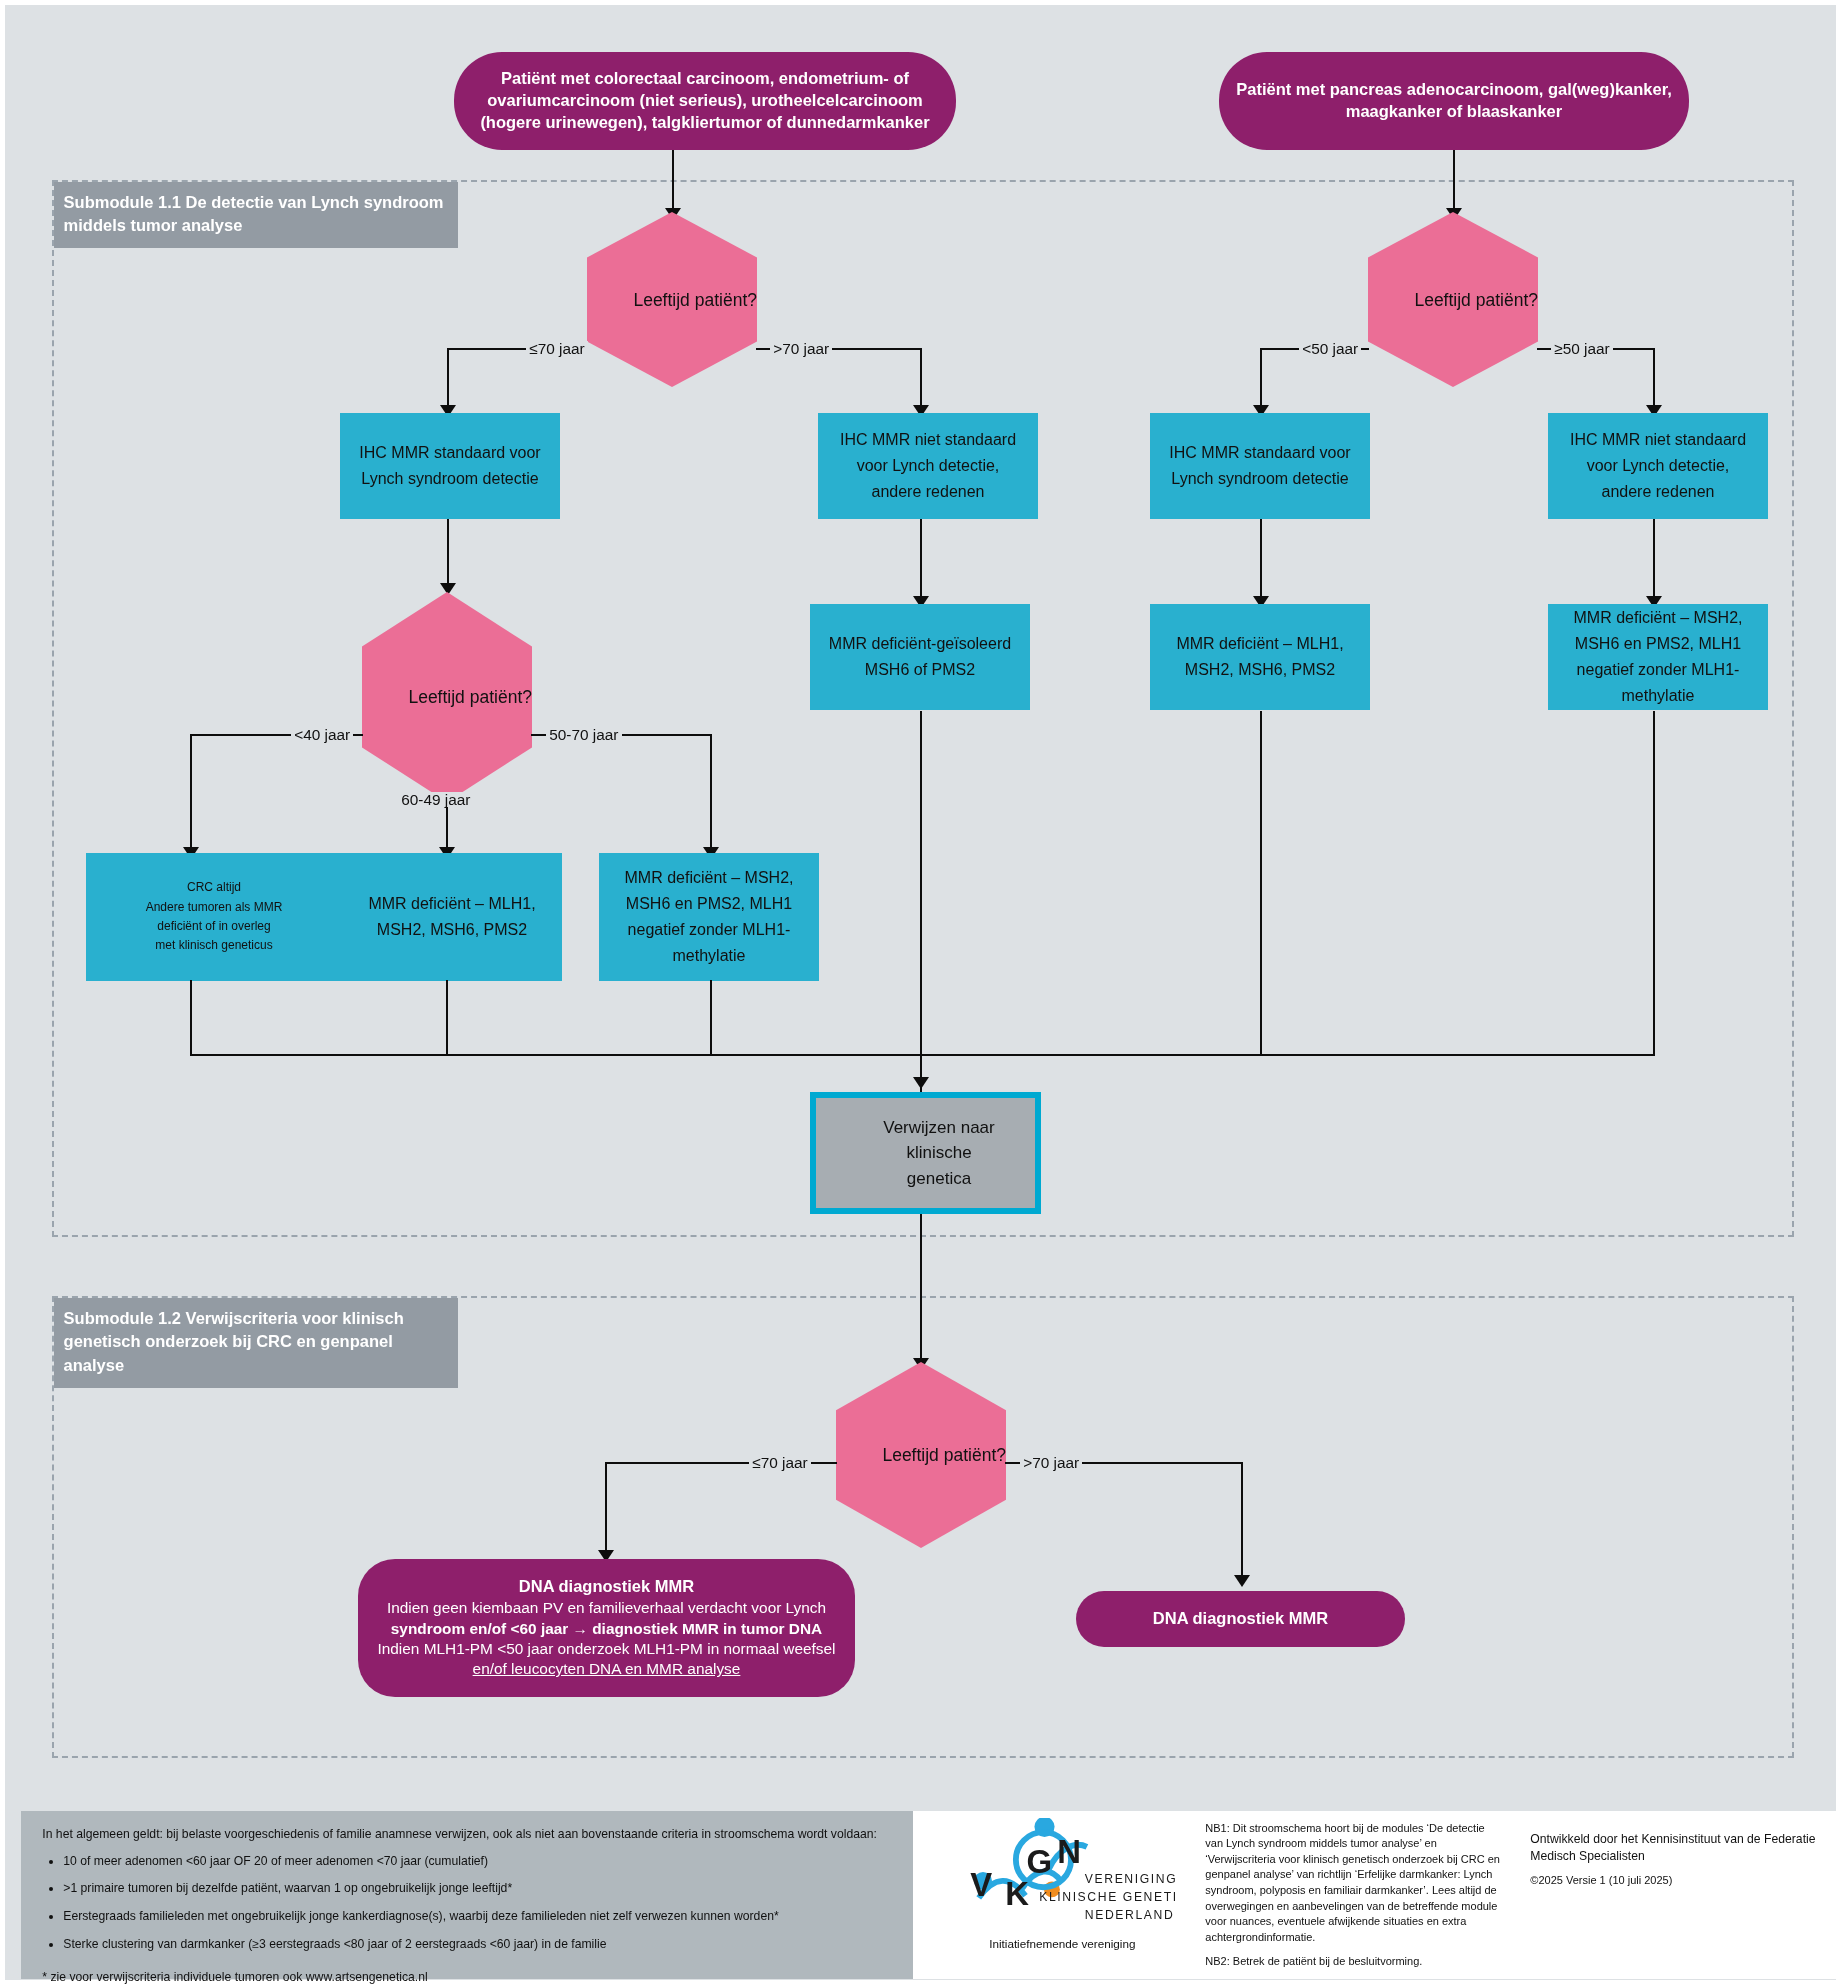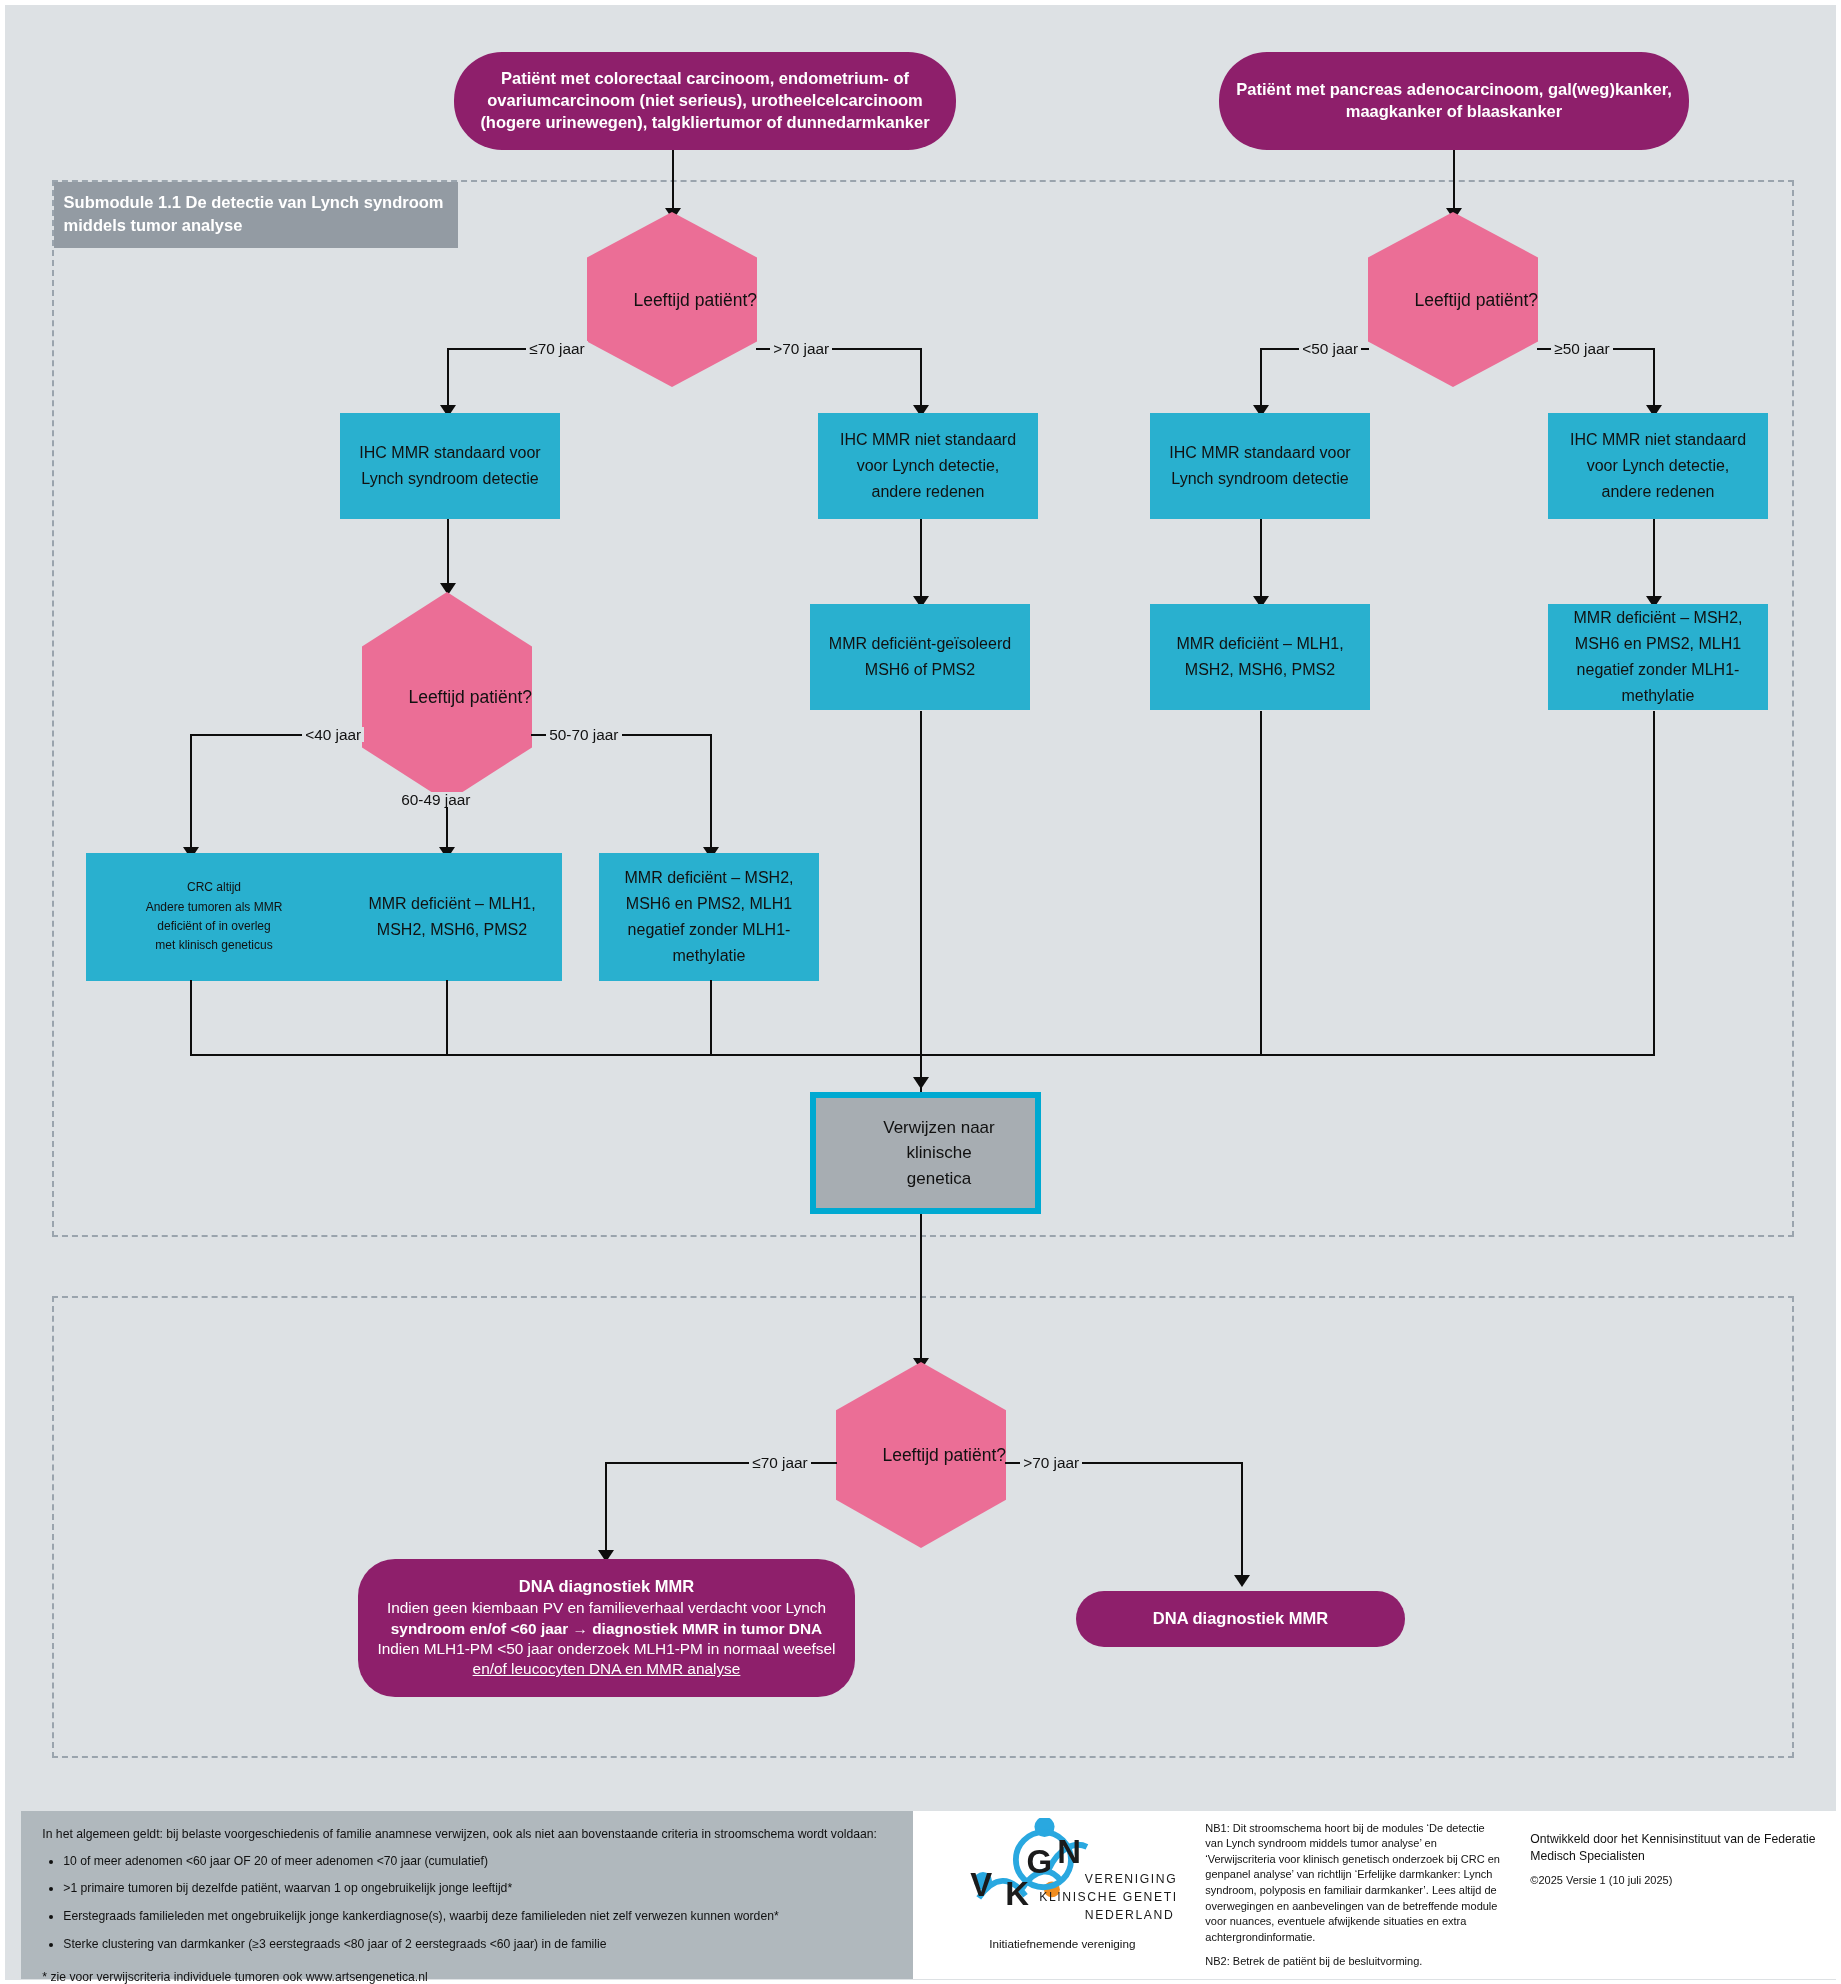--- a/index.html
+++ b/index.html
@@ -91,20 +91,23 @@
 
 <div id="page">
 <div class="canvas">
 
   <div class="submodule" style="left:47px; top:175px; width:1742px; height:1057px;"></div>
   <div class="sm-tag" style="left:49px; top:177px; width:404px;">
     <span>Submodule 1.1 De detectie van Lynch syndroom middels tumor analyse</span>
   </div>
 
   <div class="submodule" style="left:47px; top:1291px; width:1742px; height:462px;"></div>
+  <div class="sm-tag" style="left:49px; top:1293px; width:404px;">
+    <span>Submodule 1.2 Verwijscriteria voor klinisch genetisch onderzoek bij CRC en genpanel analyse</span>
+  </div>
 
   <div class="node purple r-lg" style="left:449px; top:47px; width:502px; height:98px; font-size:16.5px;">
     <div class="txt">
       <div>Patiënt met colorectaal carcinoom, endometrium- of</div>
       <div>ovariumcarcinoom (niet serieus), urotheelcelcarcinoom</div>
       <div>(hogere urinewegen), talgkliertumor of dunnedarmkanker</div>
     </div>
   </div>
 
   <div class="node purple r-lg" style="left:1214px; top:47px; width:470px; height:98px; font-size:16.5px;">
@@ -193,21 +196,21 @@
   <div class="arrow" style="left:1641px; top:591px;"></div>
 
   <div class="hex" style="left:357px; top:587px; width:170px; height:210px;">
     <div class="hexshape"></div>
     <div class="hexlabel">Leeftijd patiënt?</div>
   </div>
 
   <div class="ln hl" style="left:185px; top:729px; width:173px;"></div>
   <div class="ln vl" style="left:185px; top:729px; height:117px;"></div>
   <div class="arrow" style="left:178px; top:842px;"></div>
-  <div class="elabel" style="left:297px; top:722px;">&lt;40 jaar</div>
+  <div class="elabel" style="left:286px; top:722px;">&lt;40 jaar</div>
 
   <div class="ln vl" style="left:441px; top:797px; height:50px;"></div>
   <div class="arrow" style="left:434px; top:842px;"></div>
   <div class="elabel" style="left:393px; top:787px;">60-49 jaar</div>
 
   <div class="ln hl" style="left:526px; top:729px; width:181px;"></div>
   <div class="ln vl" style="left:705px; top:729px; height:117px;"></div>
   <div class="arrow" style="left:698px; top:842px;"></div>
   <div class="elabel" style="left:541px; top:722px;">50-70 jaar</div>
 

